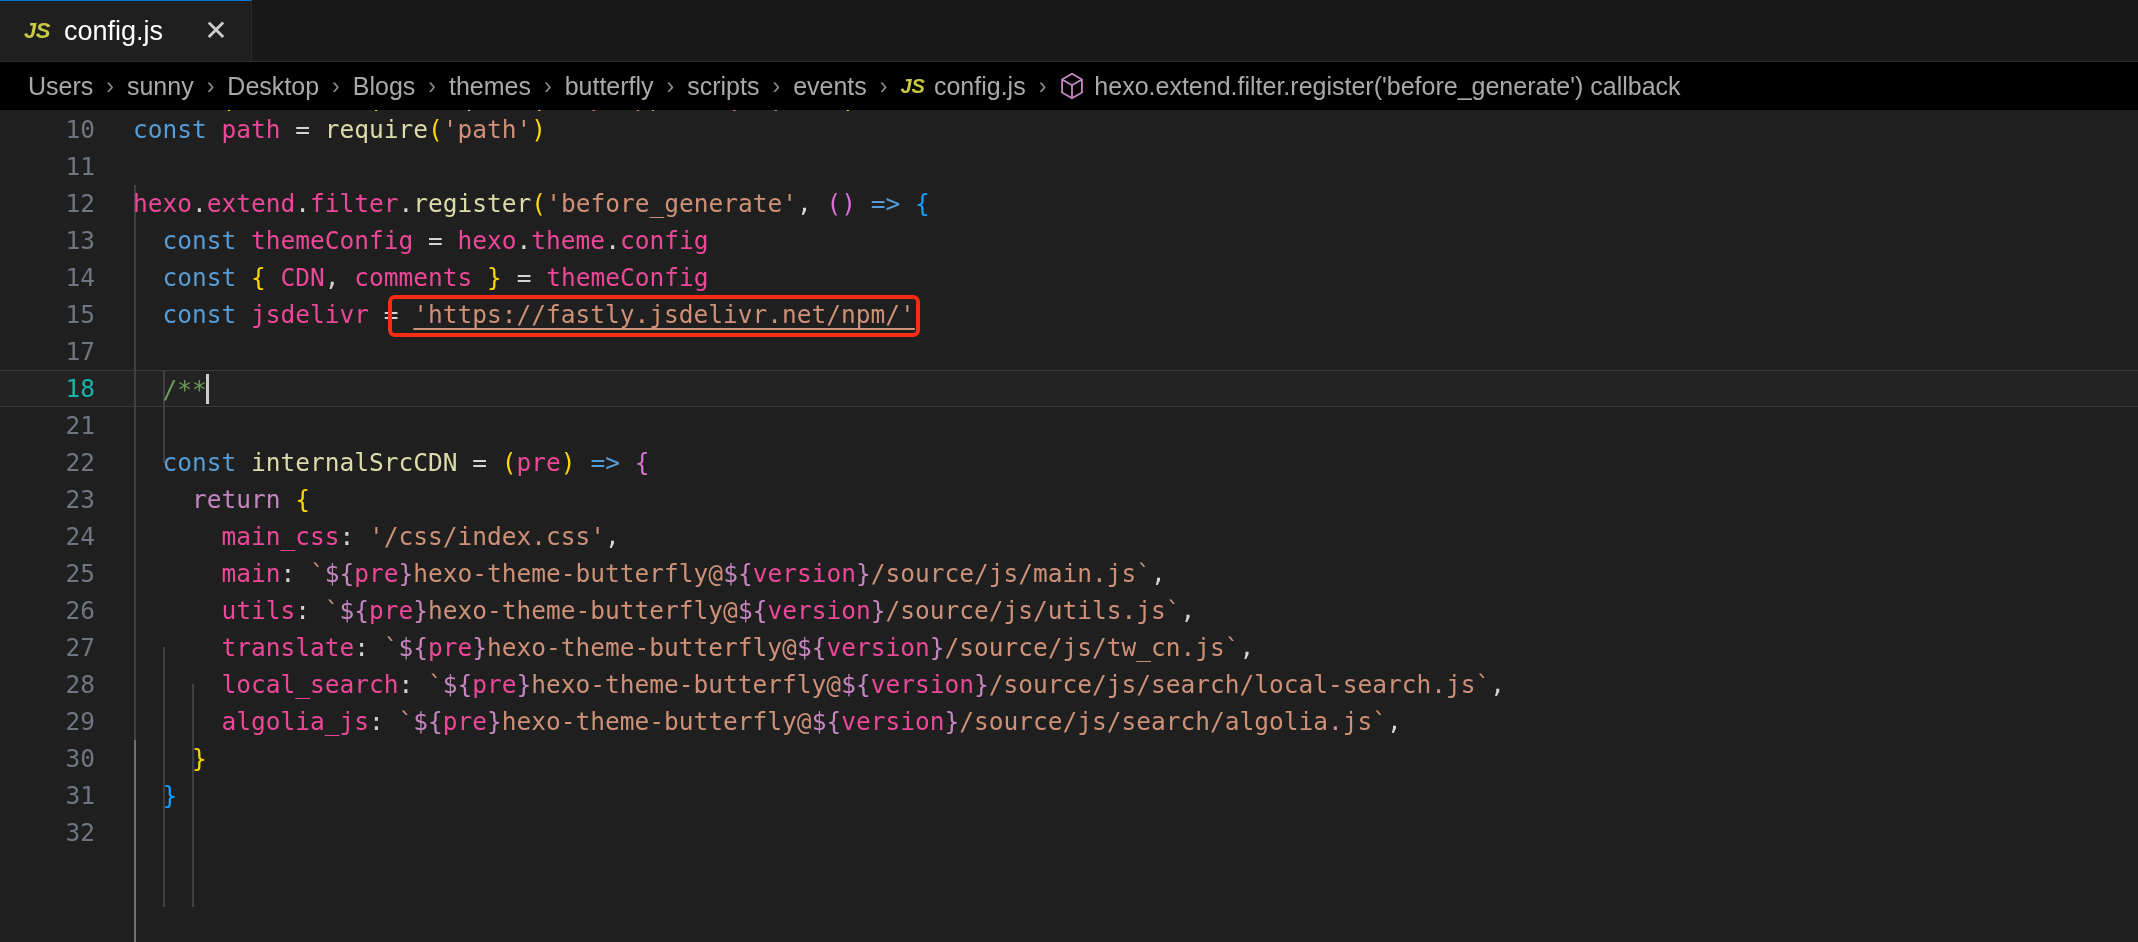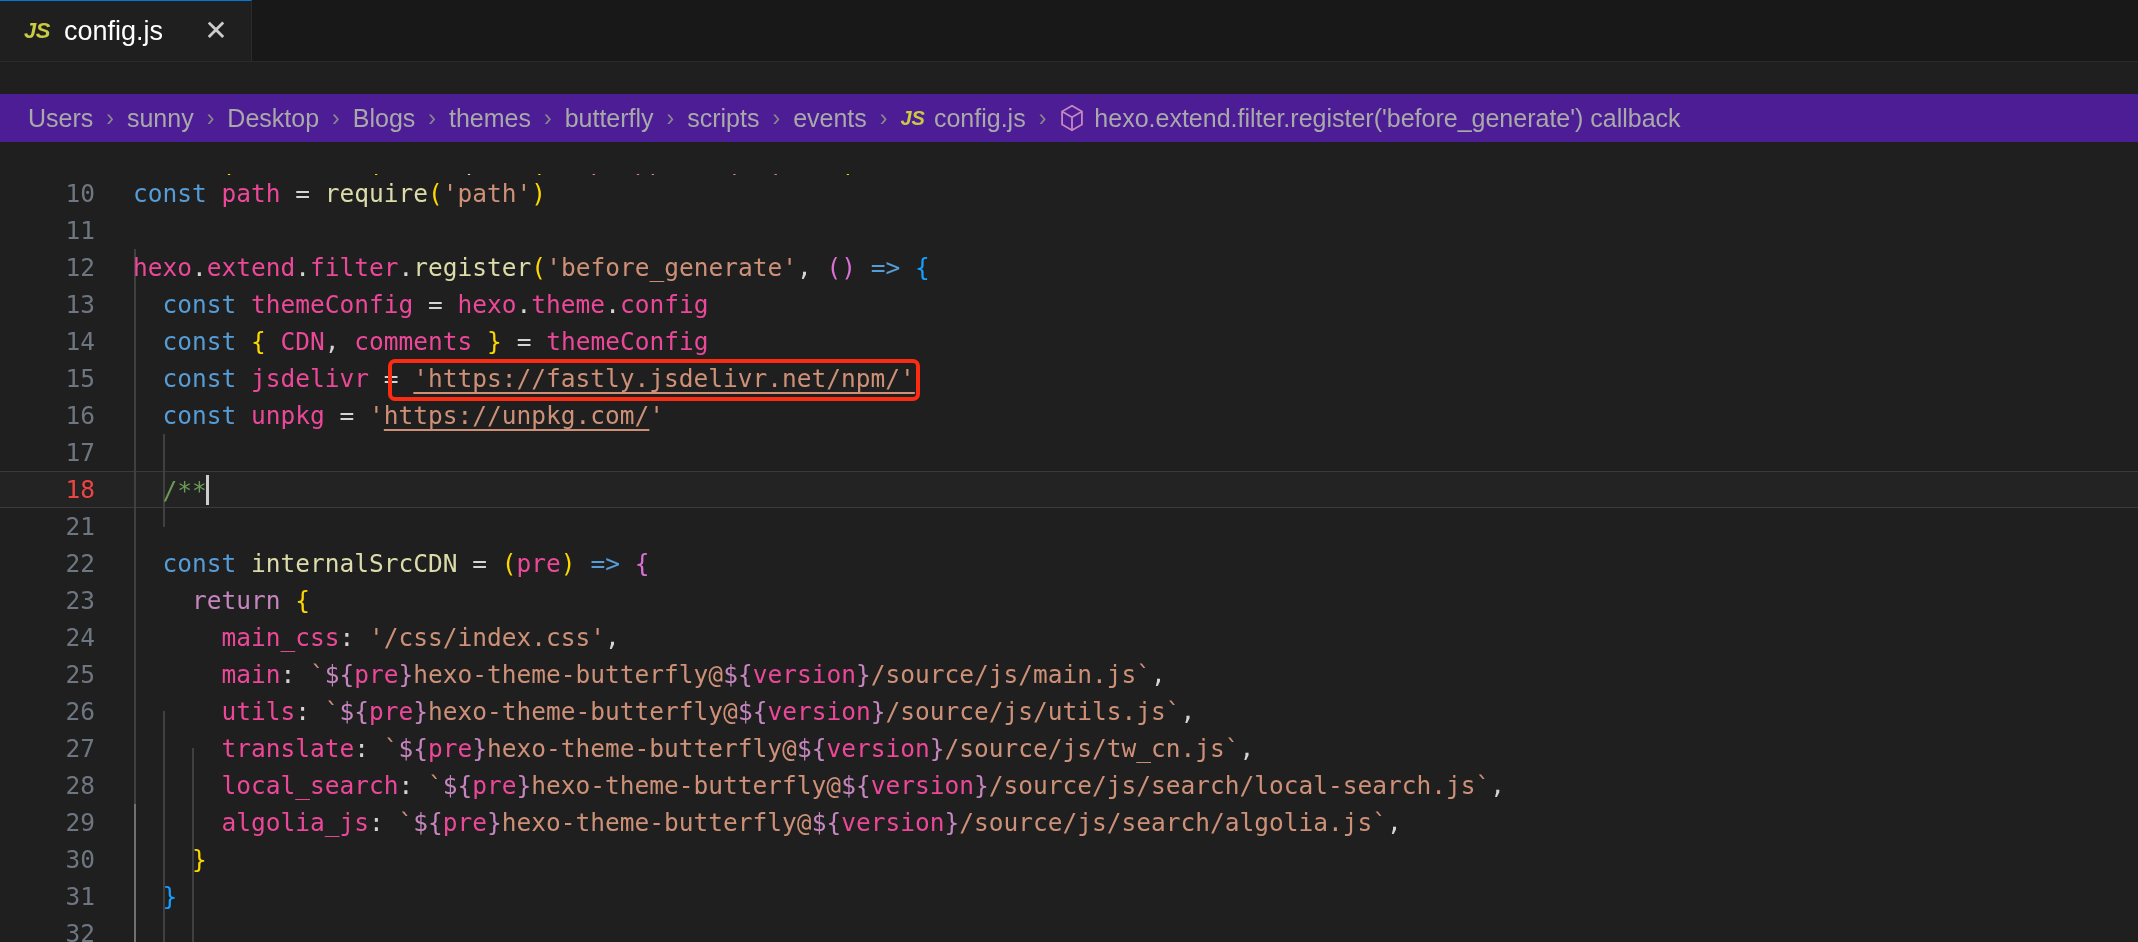--- a/index.html
+++ b/index.html
@@ -8,21 +8,20 @@
     width: 2138px; height: 942px;
     background: #1f1f1f;
     overflow: hidden;
     font-family: "Liberation Sans", sans-serif;
   }
   #app {
     width: 2138px; height: 942px;
     background: #1f1f1f;
     display: flex; flex-direction: column;
     position: relative;
-    gap: 32px;
   }
 
   
   .tabbar {
     height: 62px;
     background: #181818;
     display: flex;
     flex: 0 0 62px;
     border-bottom: 1px solid #2b2b2b;
   }
@@ -58,21 +57,21 @@
     width: 34px; height: 34px;
     display: flex; align-items: center; justify-content: center;
     border-radius: 5px;
   }
   .tabbar-filler { flex: 1 1 auto; background: #181818; }
 
   
   .breadcrumb {
     height: 48px;
     flex: 0 0 48px;
-    background: #4c1d95;
+    background: #000000;
     display: flex; align-items: center;
     padding: 0 0 0 26px;
     gap: 0px;
     overflow: hidden;
     white-space: nowrap;
   }
   .crumb {
     color: #a9a9a9;
     font-size: 25px;
     font-family: "Liberation Sans", sans-serif;
@@ -126,21 +125,21 @@
     width: 122px;
     flex: 0 0 122px;
     text-align: right;
     padding-right: 27px;
     color: #6e7681;
     font-family: "DejaVu Sans Mono", monospace;
     font-size: 24.5px;
     position: relative;
     z-index: 2;
   }
-  .lnum.cur { color: #ef4444; }
+  .lnum.cur { color: #14b8a6; }
   .ltext {
     position: relative;
     z-index: 2;
     padding-left: 11px;
     flex: 1 1 auto;
     font-family: "DejaVu Sans Mono", monospace;
   }
 
   
   .guides {
@@ -301,24 +300,20 @@
       <div class="line">
         <span class="lnum">14</span>
         <span class="ltext">  <span class="t-key">const</span><span class="t-plain"> </span><span class="b1">{</span><span class="t-var"> CDN</span><span class="t-plain">, </span><span class="t-var">comments </span><span class="b1">}</span><span class="t-plain"> = </span><span class="t-var">themeConfig</span></span>
       </div>
 
       <div class="line">
         <span class="lnum">15</span>
         <span class="ltext">  <span class="t-key">const</span><span class="t-plain"> </span><span class="t-var">jsdelivr</span><span class="t-plain"> = </span><span class="t-str link-underline">'https://fastly.jsdelivr.net/npm/'</span></span>
       </div>
 
-      <div class="line">
-        <span class="lnum">16</span>
-        <span class="ltext">  <span class="t-key">const</span><span class="t-plain"> </span><span class="t-var">unpkg</span><span class="t-plain"> = </span><span class="t-str">'</span><span class="t-str link-underline">https://unpkg.com/</span><span class="t-str">'</span></span>
-      </div>
 
       <div class="line">
         <span class="lnum">17</span>
         <span class="ltext"> </span>
       </div>
 
       <div class="line active">
         <span class="lnum cur">18</span>
         <span class="ltext">  <span class="t-cmt">/**</span><span class="cursor"></span></span>
       </div>

